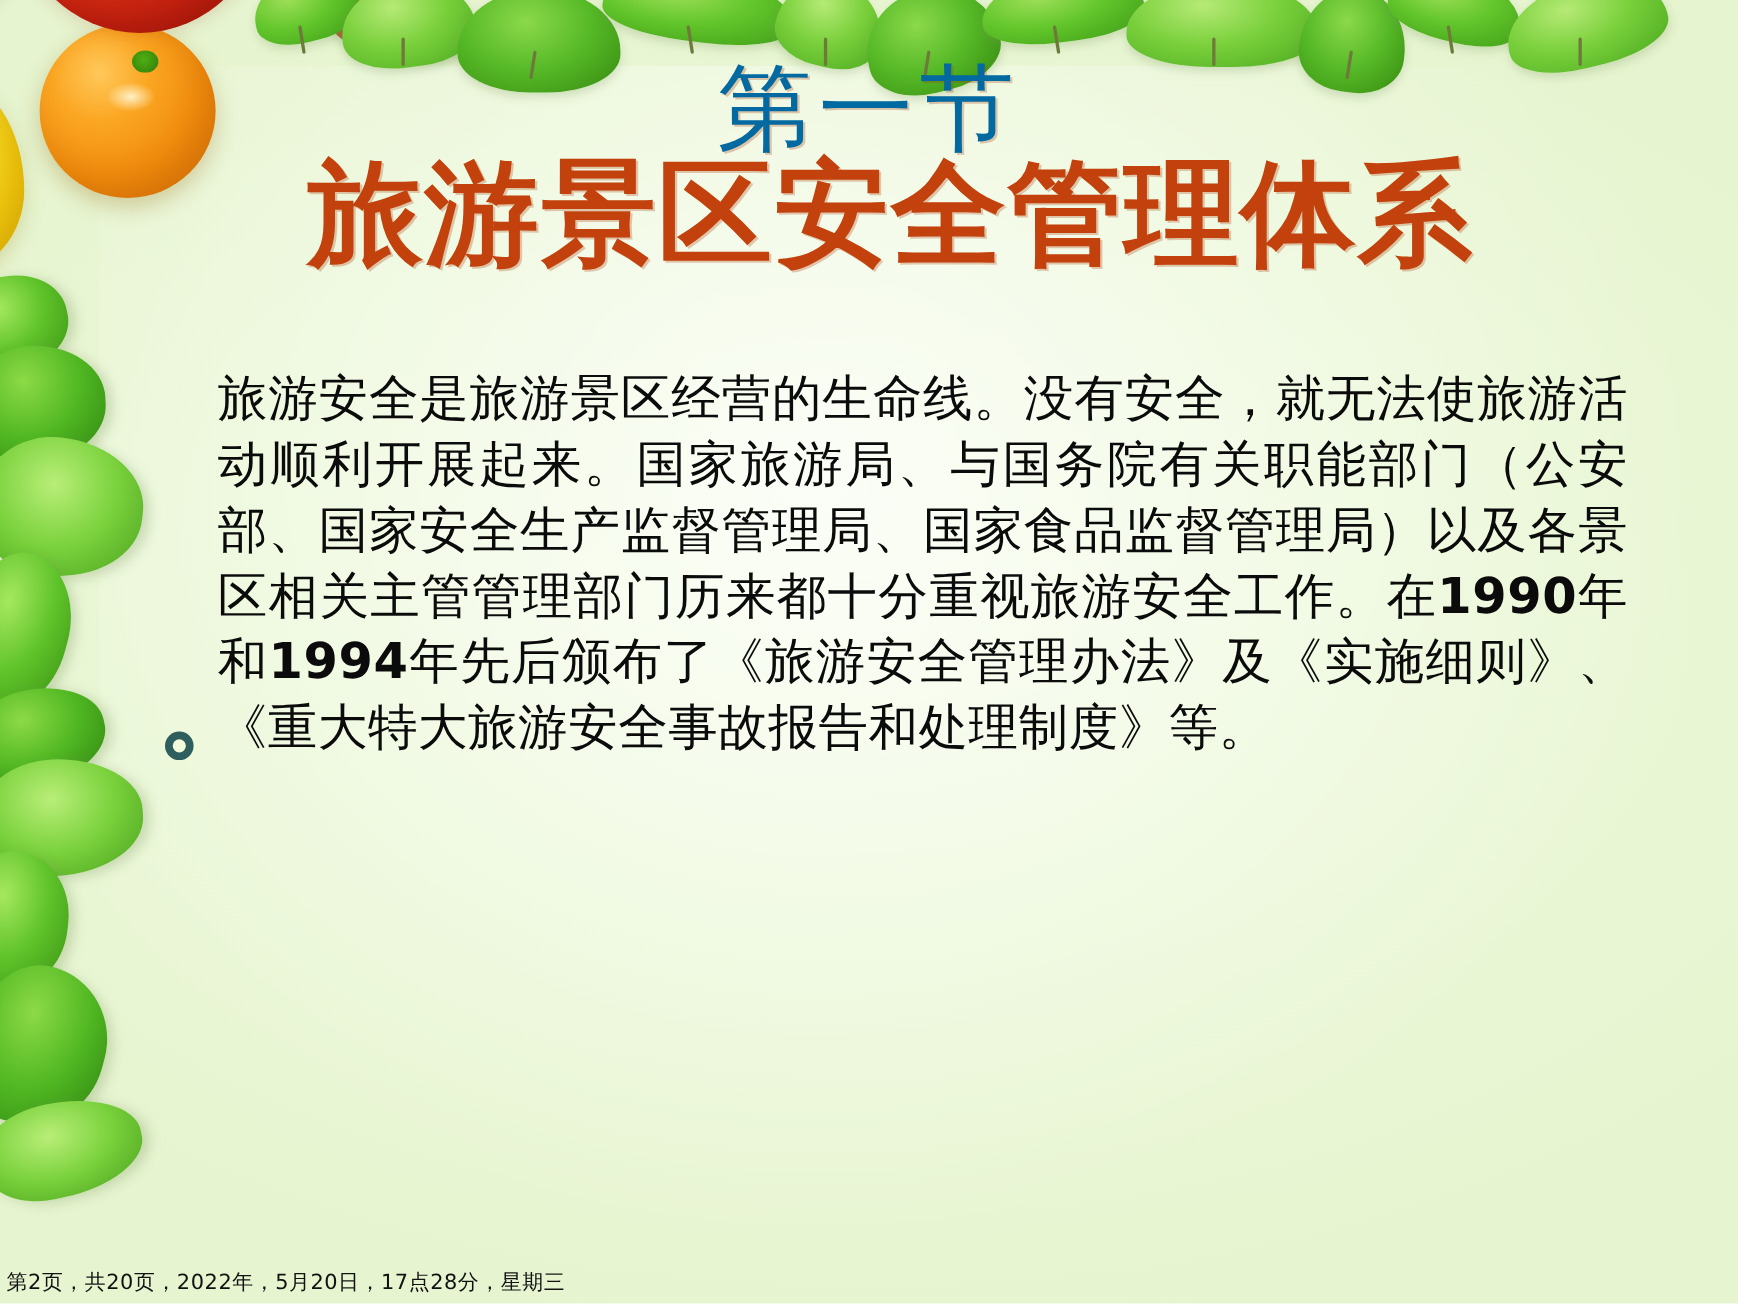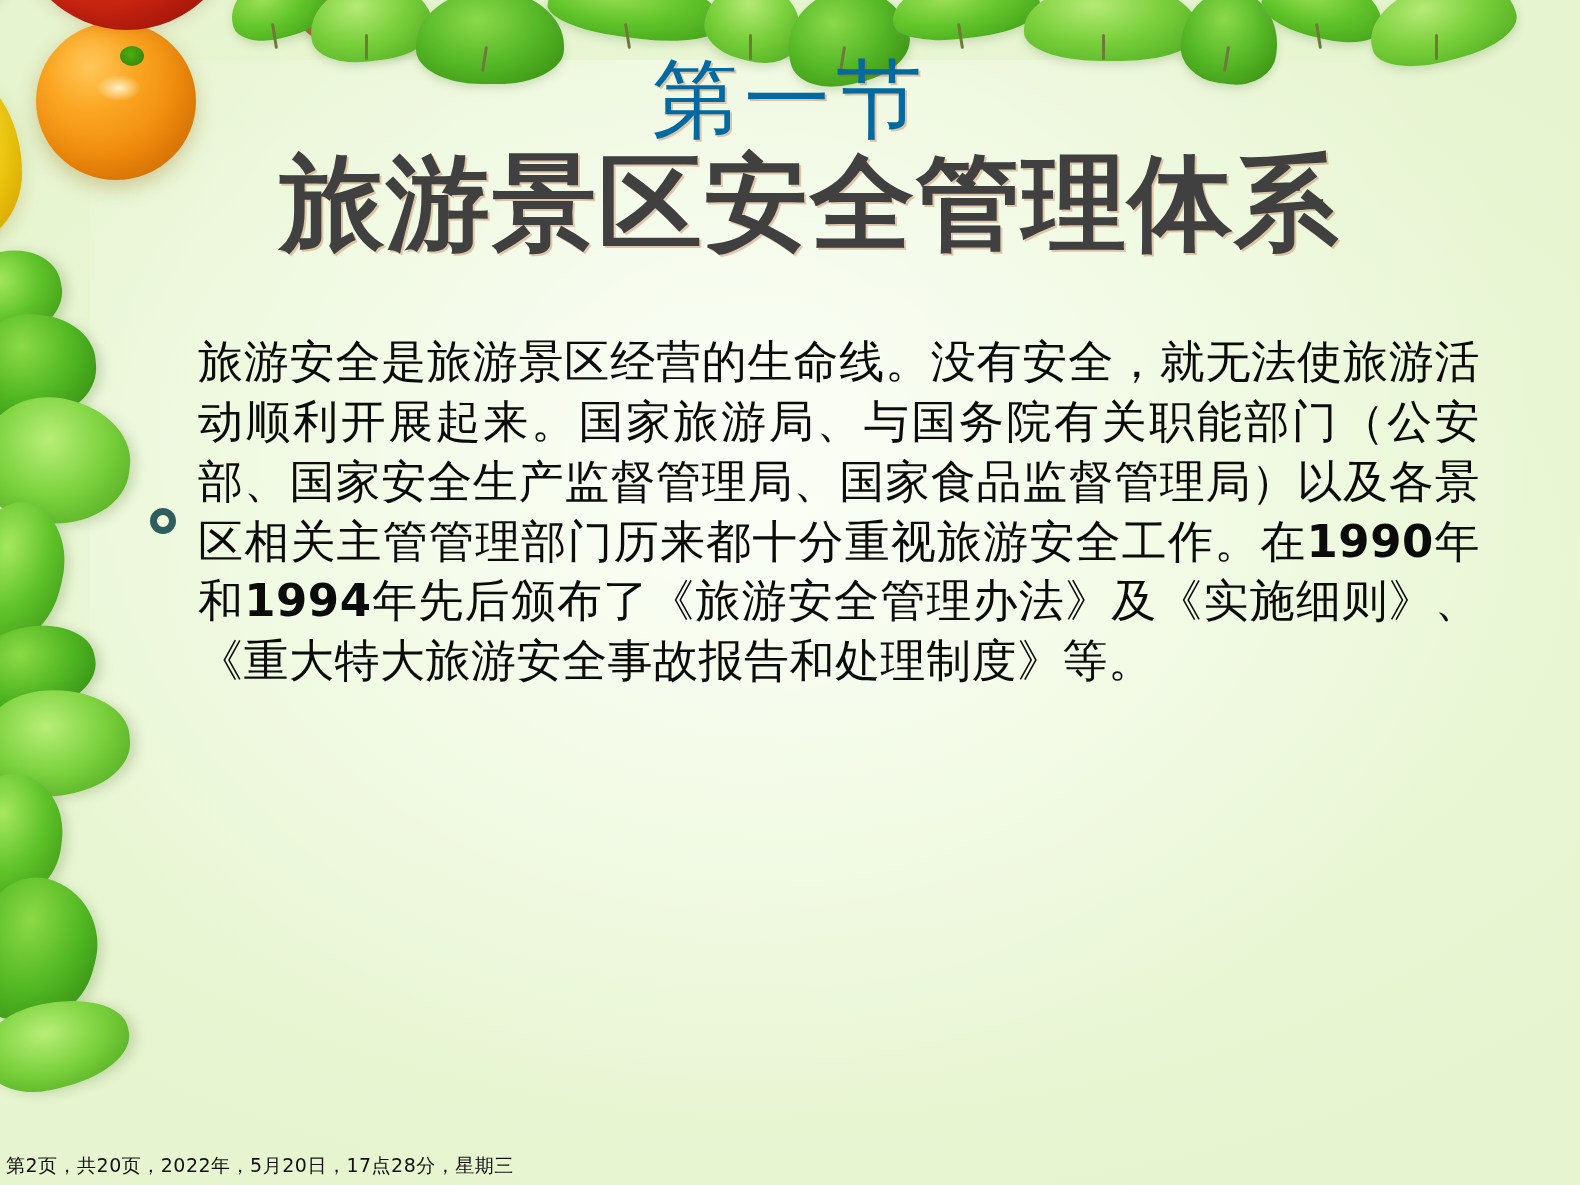--- a/index.html
+++ b/index.html
@@ -127,40 +127,40 @@
   .title-line1 {
     font-family: "DejaVu Sans", "Liberation Sans", sans-serif;
     font-weight: 400;
     font-size: 86px;
     line-height: 1.02;
     color: #0369a1;
     letter-spacing: 6px;
     text-shadow: 2px 2px 0 rgba(170,60,10,.28);
   }
   .title-line2 {
-    font-family: Liberation Sans, sans-serif;
+    font-family: Liberation Mono, monospace;
     font-weight: 700;
     font-size: 104px;
     line-height: 1.06;
-    color: #404040;
+    color: #c2410c;
     letter-spacing: 2px;
     margin-top: 4px;
     text-shadow: 2px 2px 0 rgba(170,60,10,.28);
     margin-left: 40px;
   }
 
   
   .body-block {
     position: absolute;
     left: 150px; top: 332px; width: 1330px;
     z-index: 5;
   }
   .bullet-row {
     display: flex;
-    align-items: center;
+    align-items: flex-end;
     margin-bottom: 18px;
   }
   .bullet-marker {
     flex: 0 0 auto;
     width: 26px; height: 26px;
     margin-top: 18px;
     margin-right: 22px;
     border-radius: 50%;
     border: 7px solid #2f5e5e;
     background: #f4fbdd;

